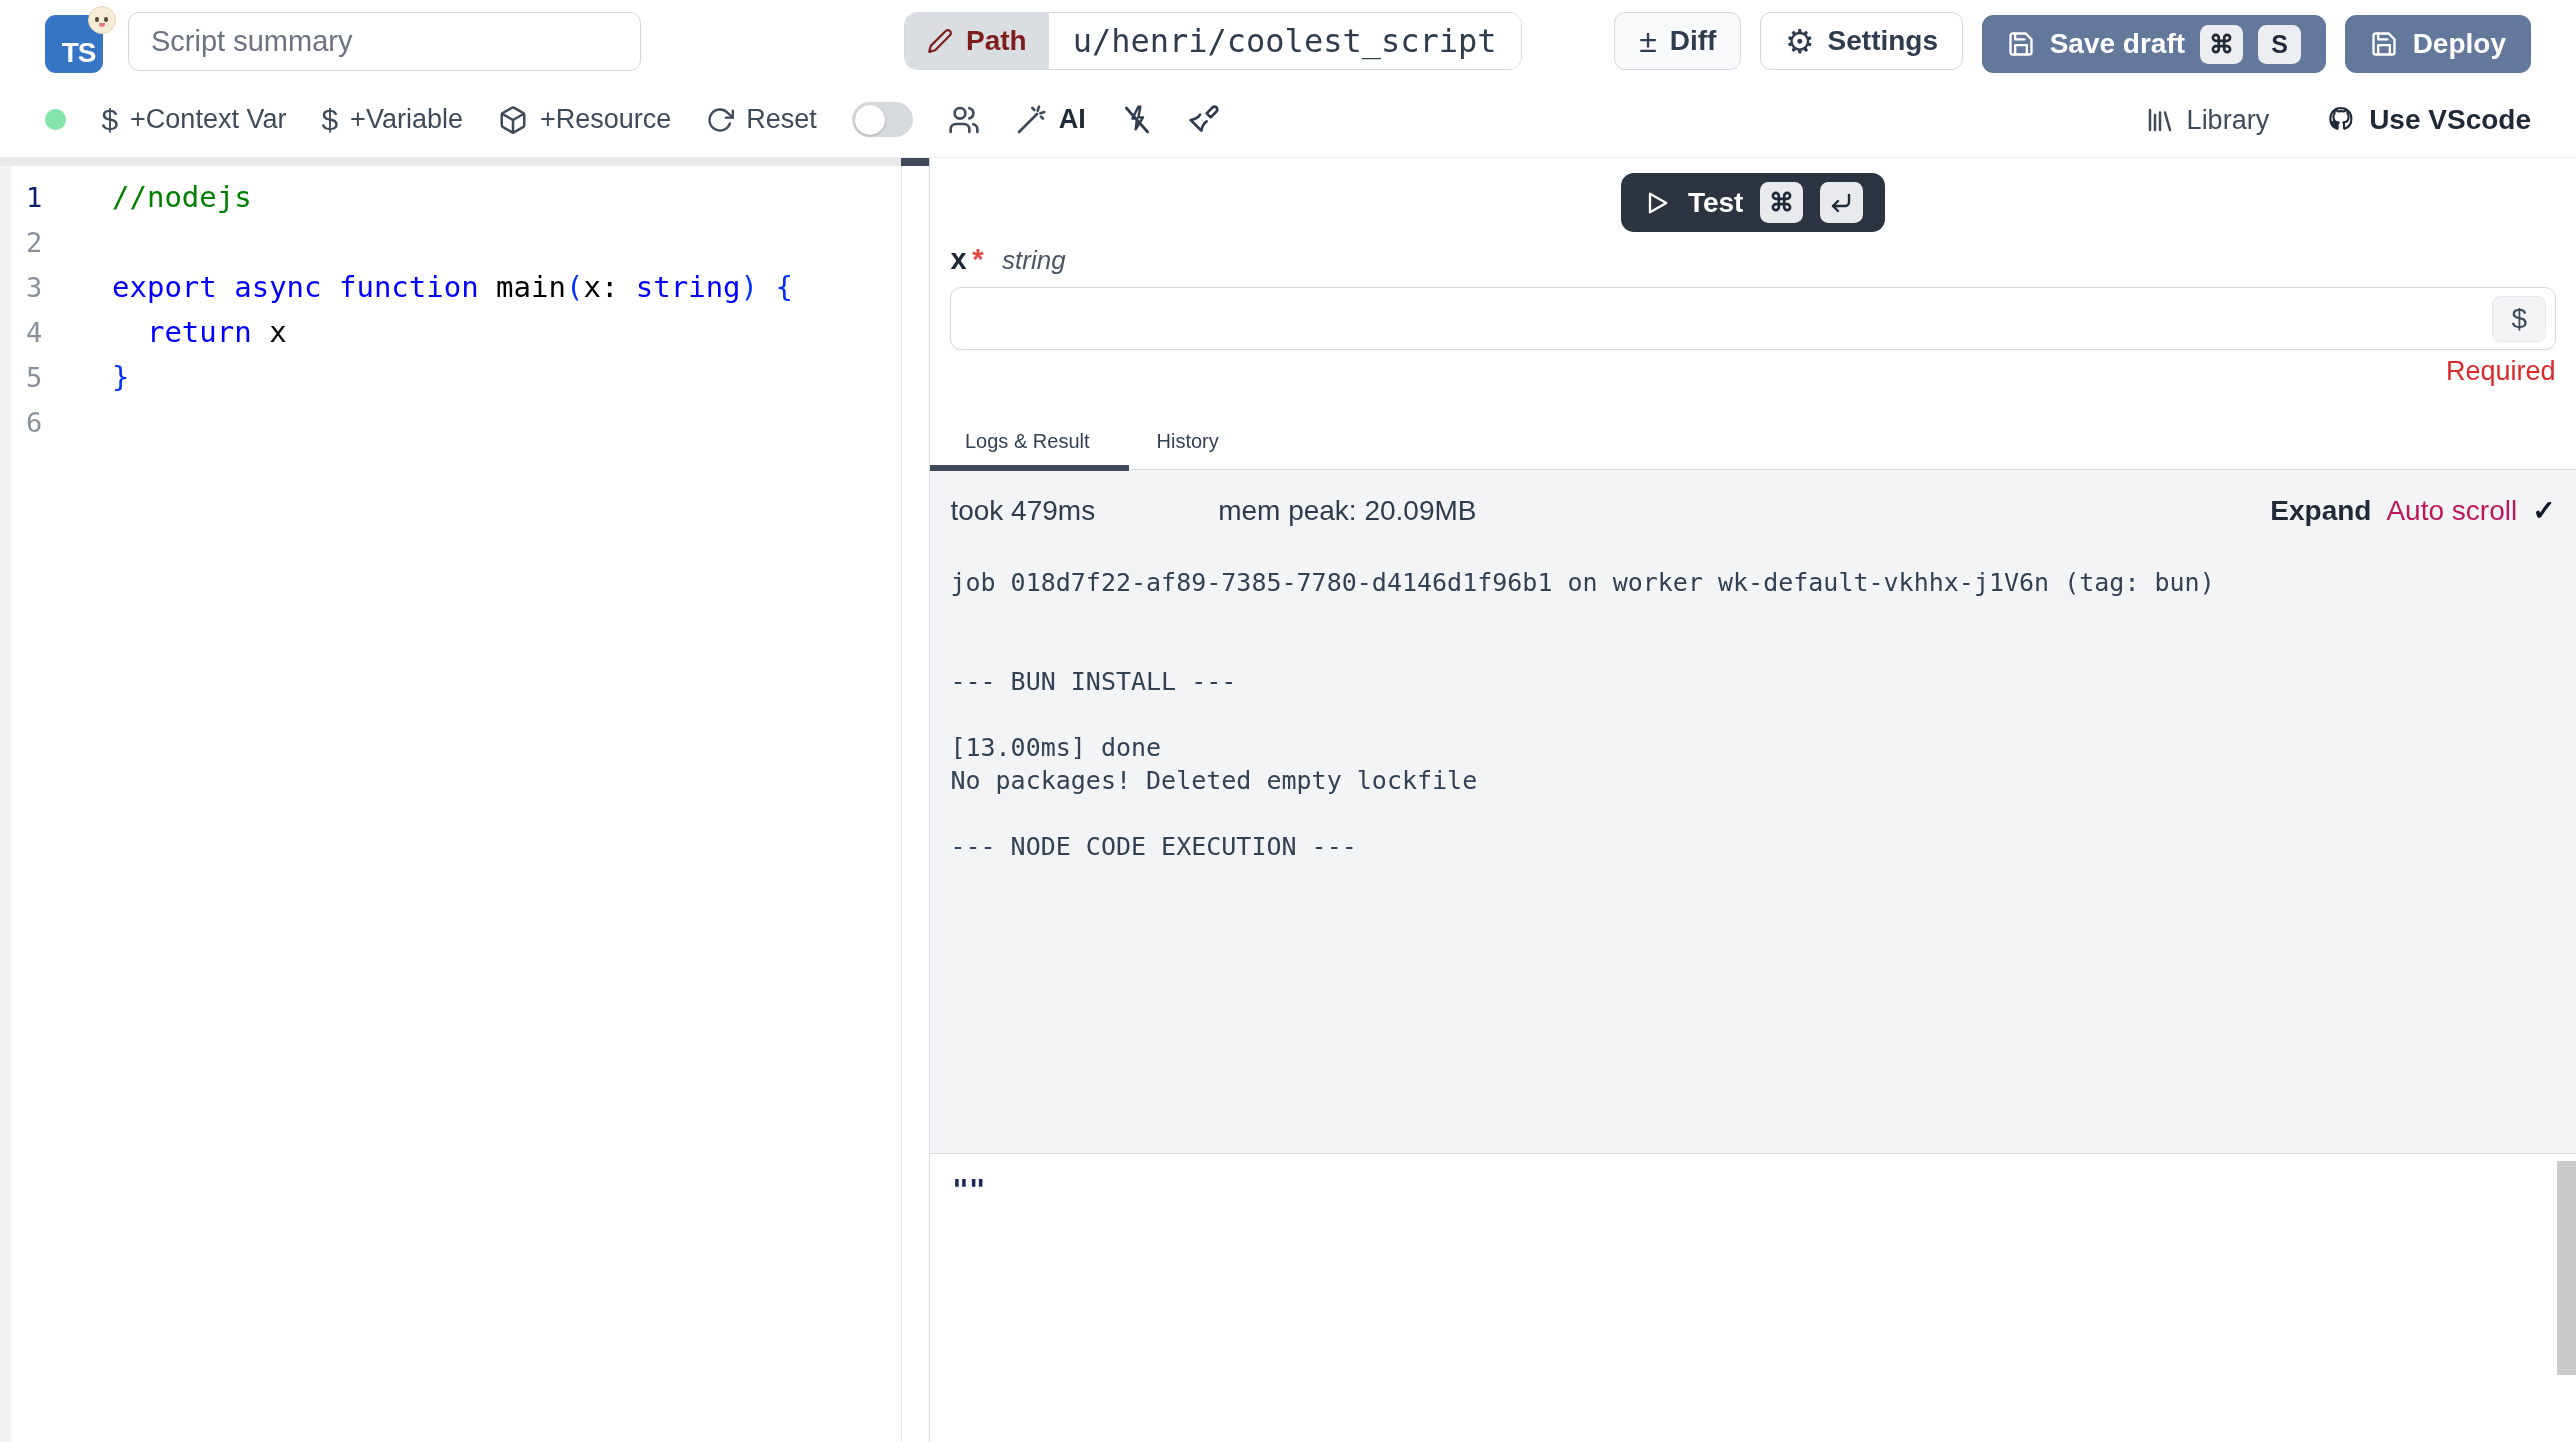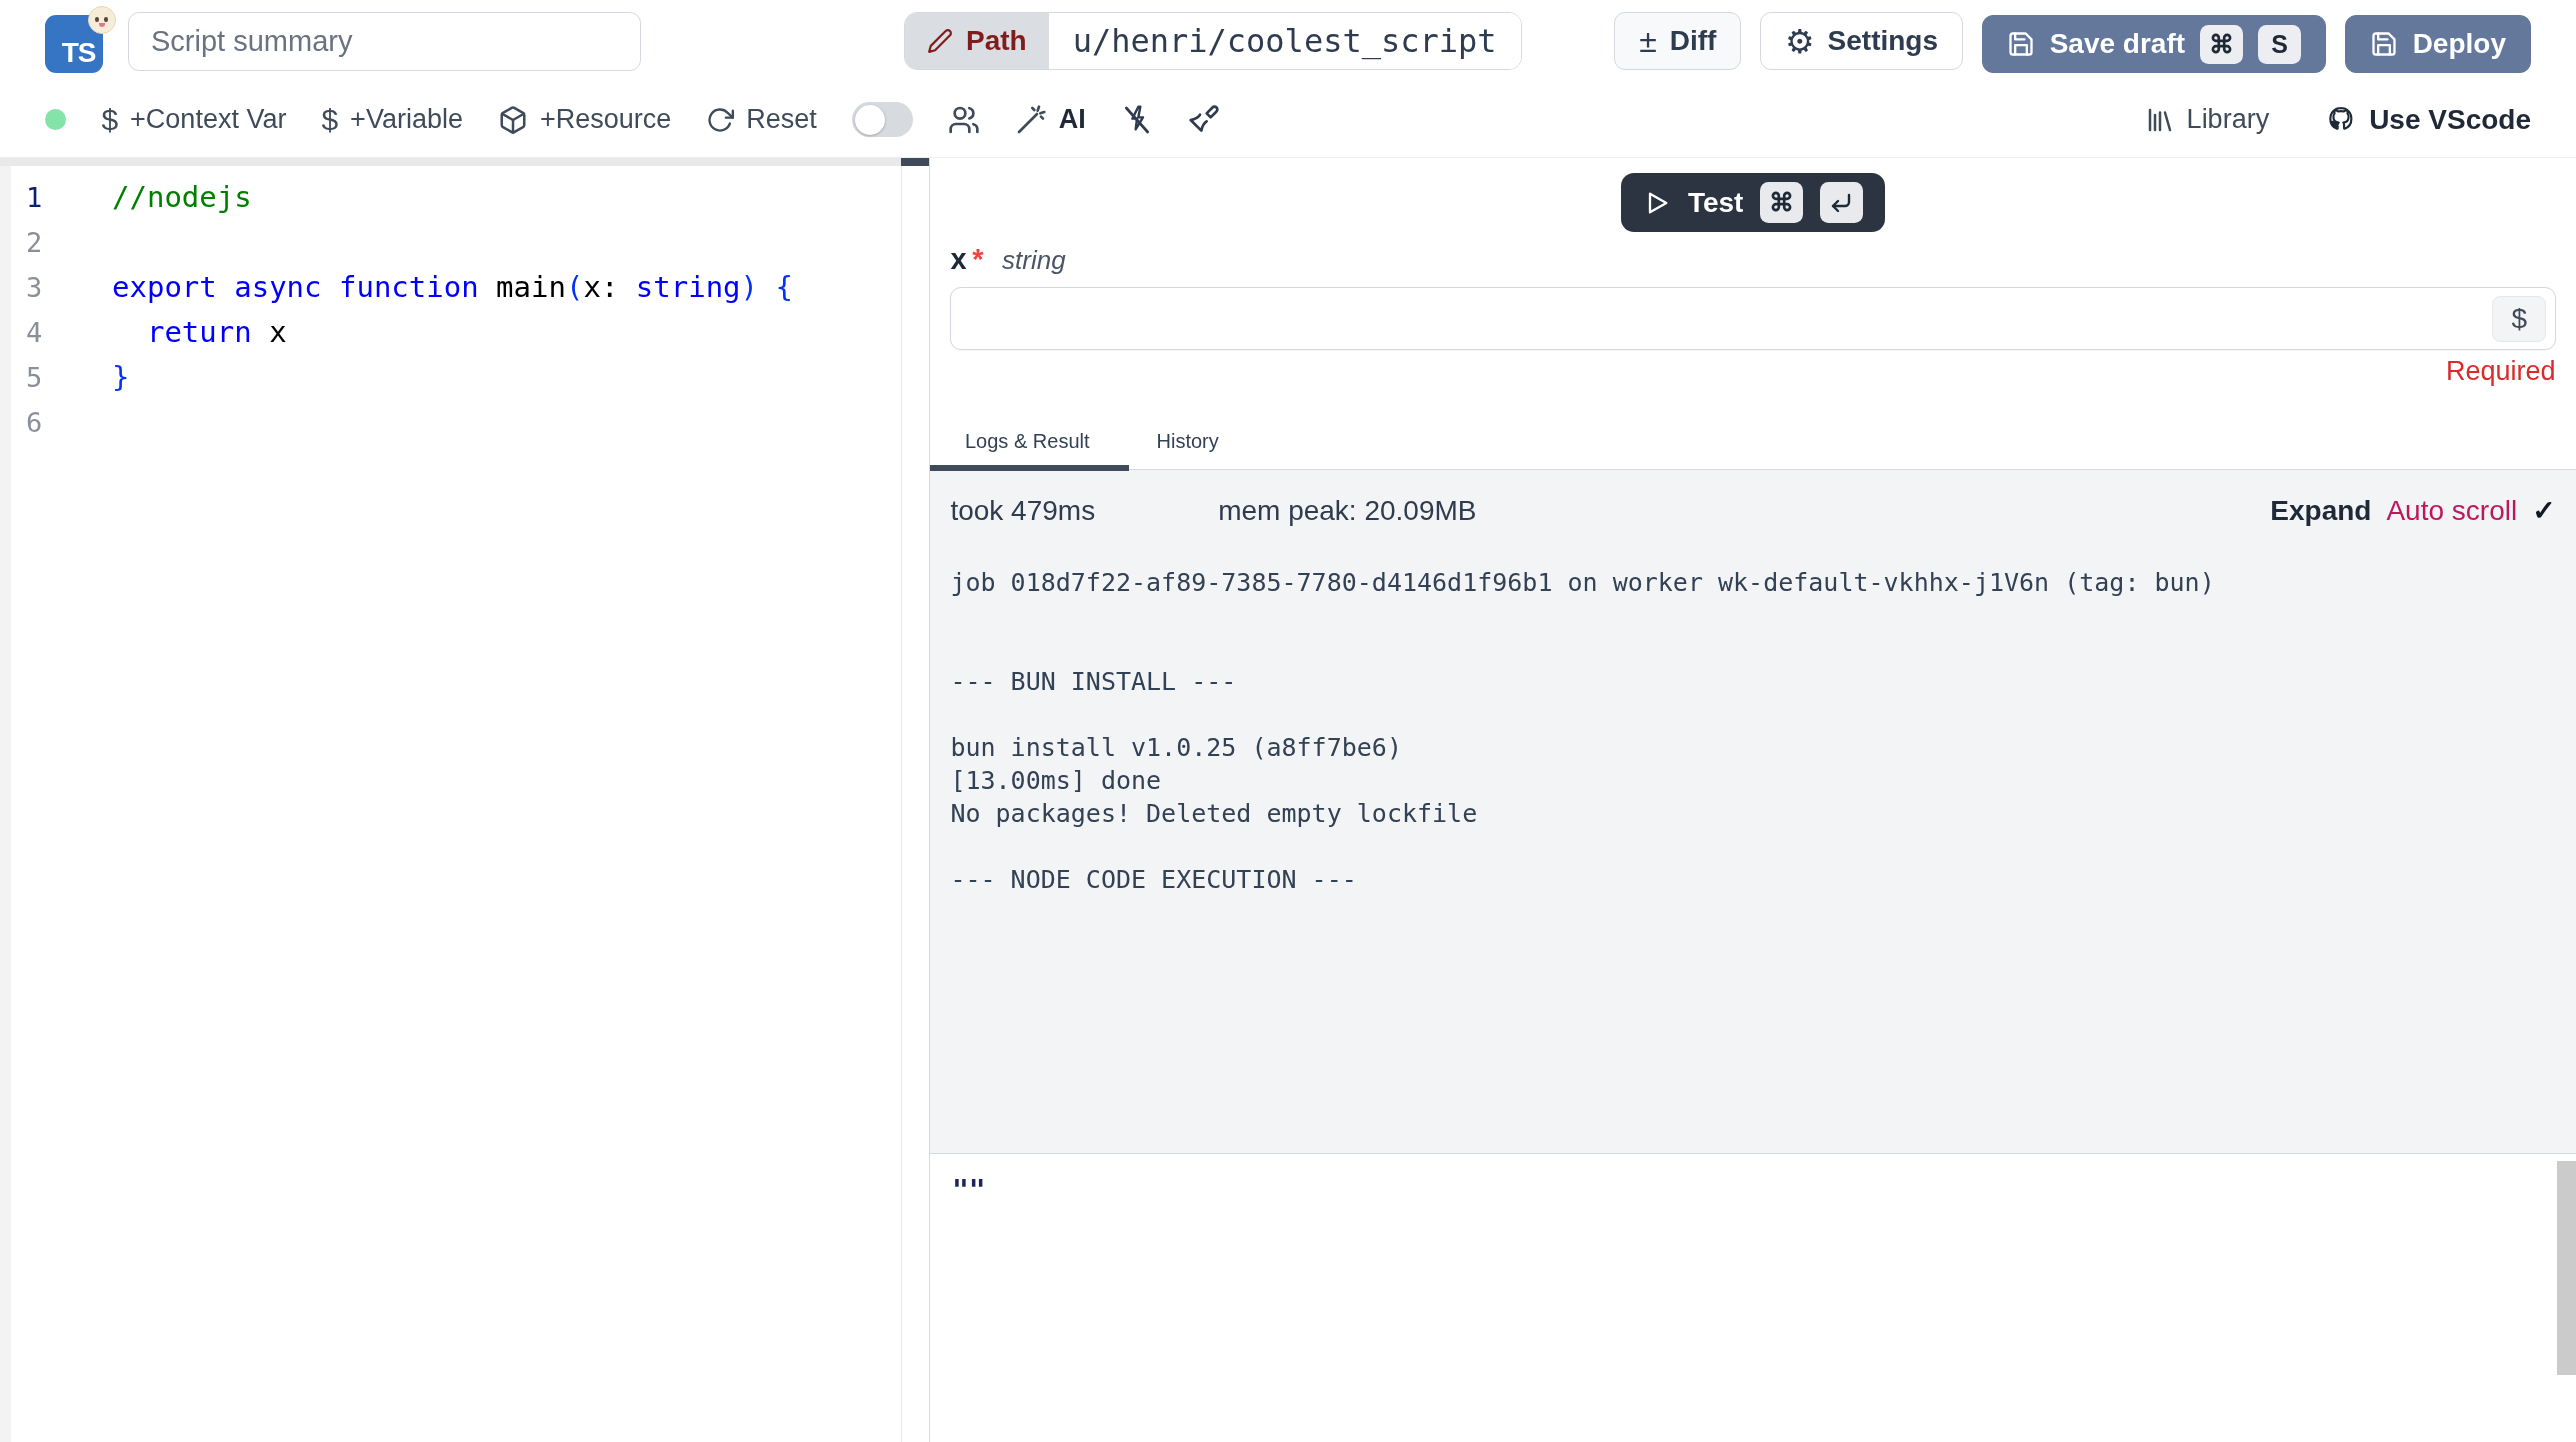--- a/index.html
+++ b/index.html
@@ -44,21 +44,21 @@
   .kbd .ic { stroke-width:2.4; }
 
   
   .toolbar { height:76px; display:flex; align-items:center; padding:0 45px; gap:35px; flex:none;
     border-bottom:1.9px solid #eceef1; font-size:27px; color:#3f4a5a; }
   .dot { width:21.4px; height:21.4px; border-radius:50%; background:#84e3a8; flex:none; }
   .tbtn { display:flex; align-items:center; gap:12px; cursor:pointer; color:#3f4a5a; font-weight:500; white-space:nowrap; }
   .toggle { width:61px; height:35px; border-radius:17.7px; background:#d7dade; position:relative; cursor:pointer; }
   .toggle i { position:absolute; left:2.8px; top:2.8px; width:30px; height:30px; background:#fff; border-radius:50%;
     box-shadow:0 0.9px 2.8px rgba(0,0,0,.25); }
-  .toolbar-right { margin-left:auto; display:flex; align-items:center; gap:56px; }
+  .toolbar-right { margin-left:auto; display:flex; align-items:flex-end; gap:56px; }
   .tb-strong { font-weight:bold; color:#1f2937; font-size:28px; }
 
   
   .main { flex:1; display:flex; min-height:0; }
 
   
   .editor-pane { width:929px; flex:none; position:relative; background:#fff; }
   .editor-topbar { position:absolute; left:0; top:0; width:929px; height:8.4px; background:#e9e9e9; }
   .pane-handle { position:absolute; right:0; top:0; width:28px; height:8.4px; background:#3f4a5a; cursor:col-resize; }
   .gutter-strip { position:absolute; left:0; top:8.4px; bottom:0; width:11px; background:#f3f3f3; }
@@ -316,21 +316,20 @@
             <span class="autoscroll">Auto scroll</span>
             <span class="checkmark">✓</span>
           </span>
         </div>
         <div class="log-lines">
             <div class="log-line">job 018d7f22-af89-7385-7780-d4146d1f96b1 on worker wk-default-vkhhx-j1V6n (tag: bun)</div>
             <div class="log-line">&nbsp;</div>
             <div class="log-line">&nbsp;</div>
             <div class="log-line">--- BUN INSTALL ---</div>
             <div class="log-line">&nbsp;</div>
-            <div class="log-line">bun install v1.0.25 (a8ff7be6)</div>
             <div class="log-line">[13.00ms] done</div>
             <div class="log-line">No packages! Deleted empty lockfile</div>
             <div class="log-line">&nbsp;</div>
             <div class="log-line">--- NODE CODE EXECUTION ---</div>
           </div>
       </div>
 
       <div class="result-panel">
         <div class="result-value">""</div>
         <div class="vscroll"></div>

